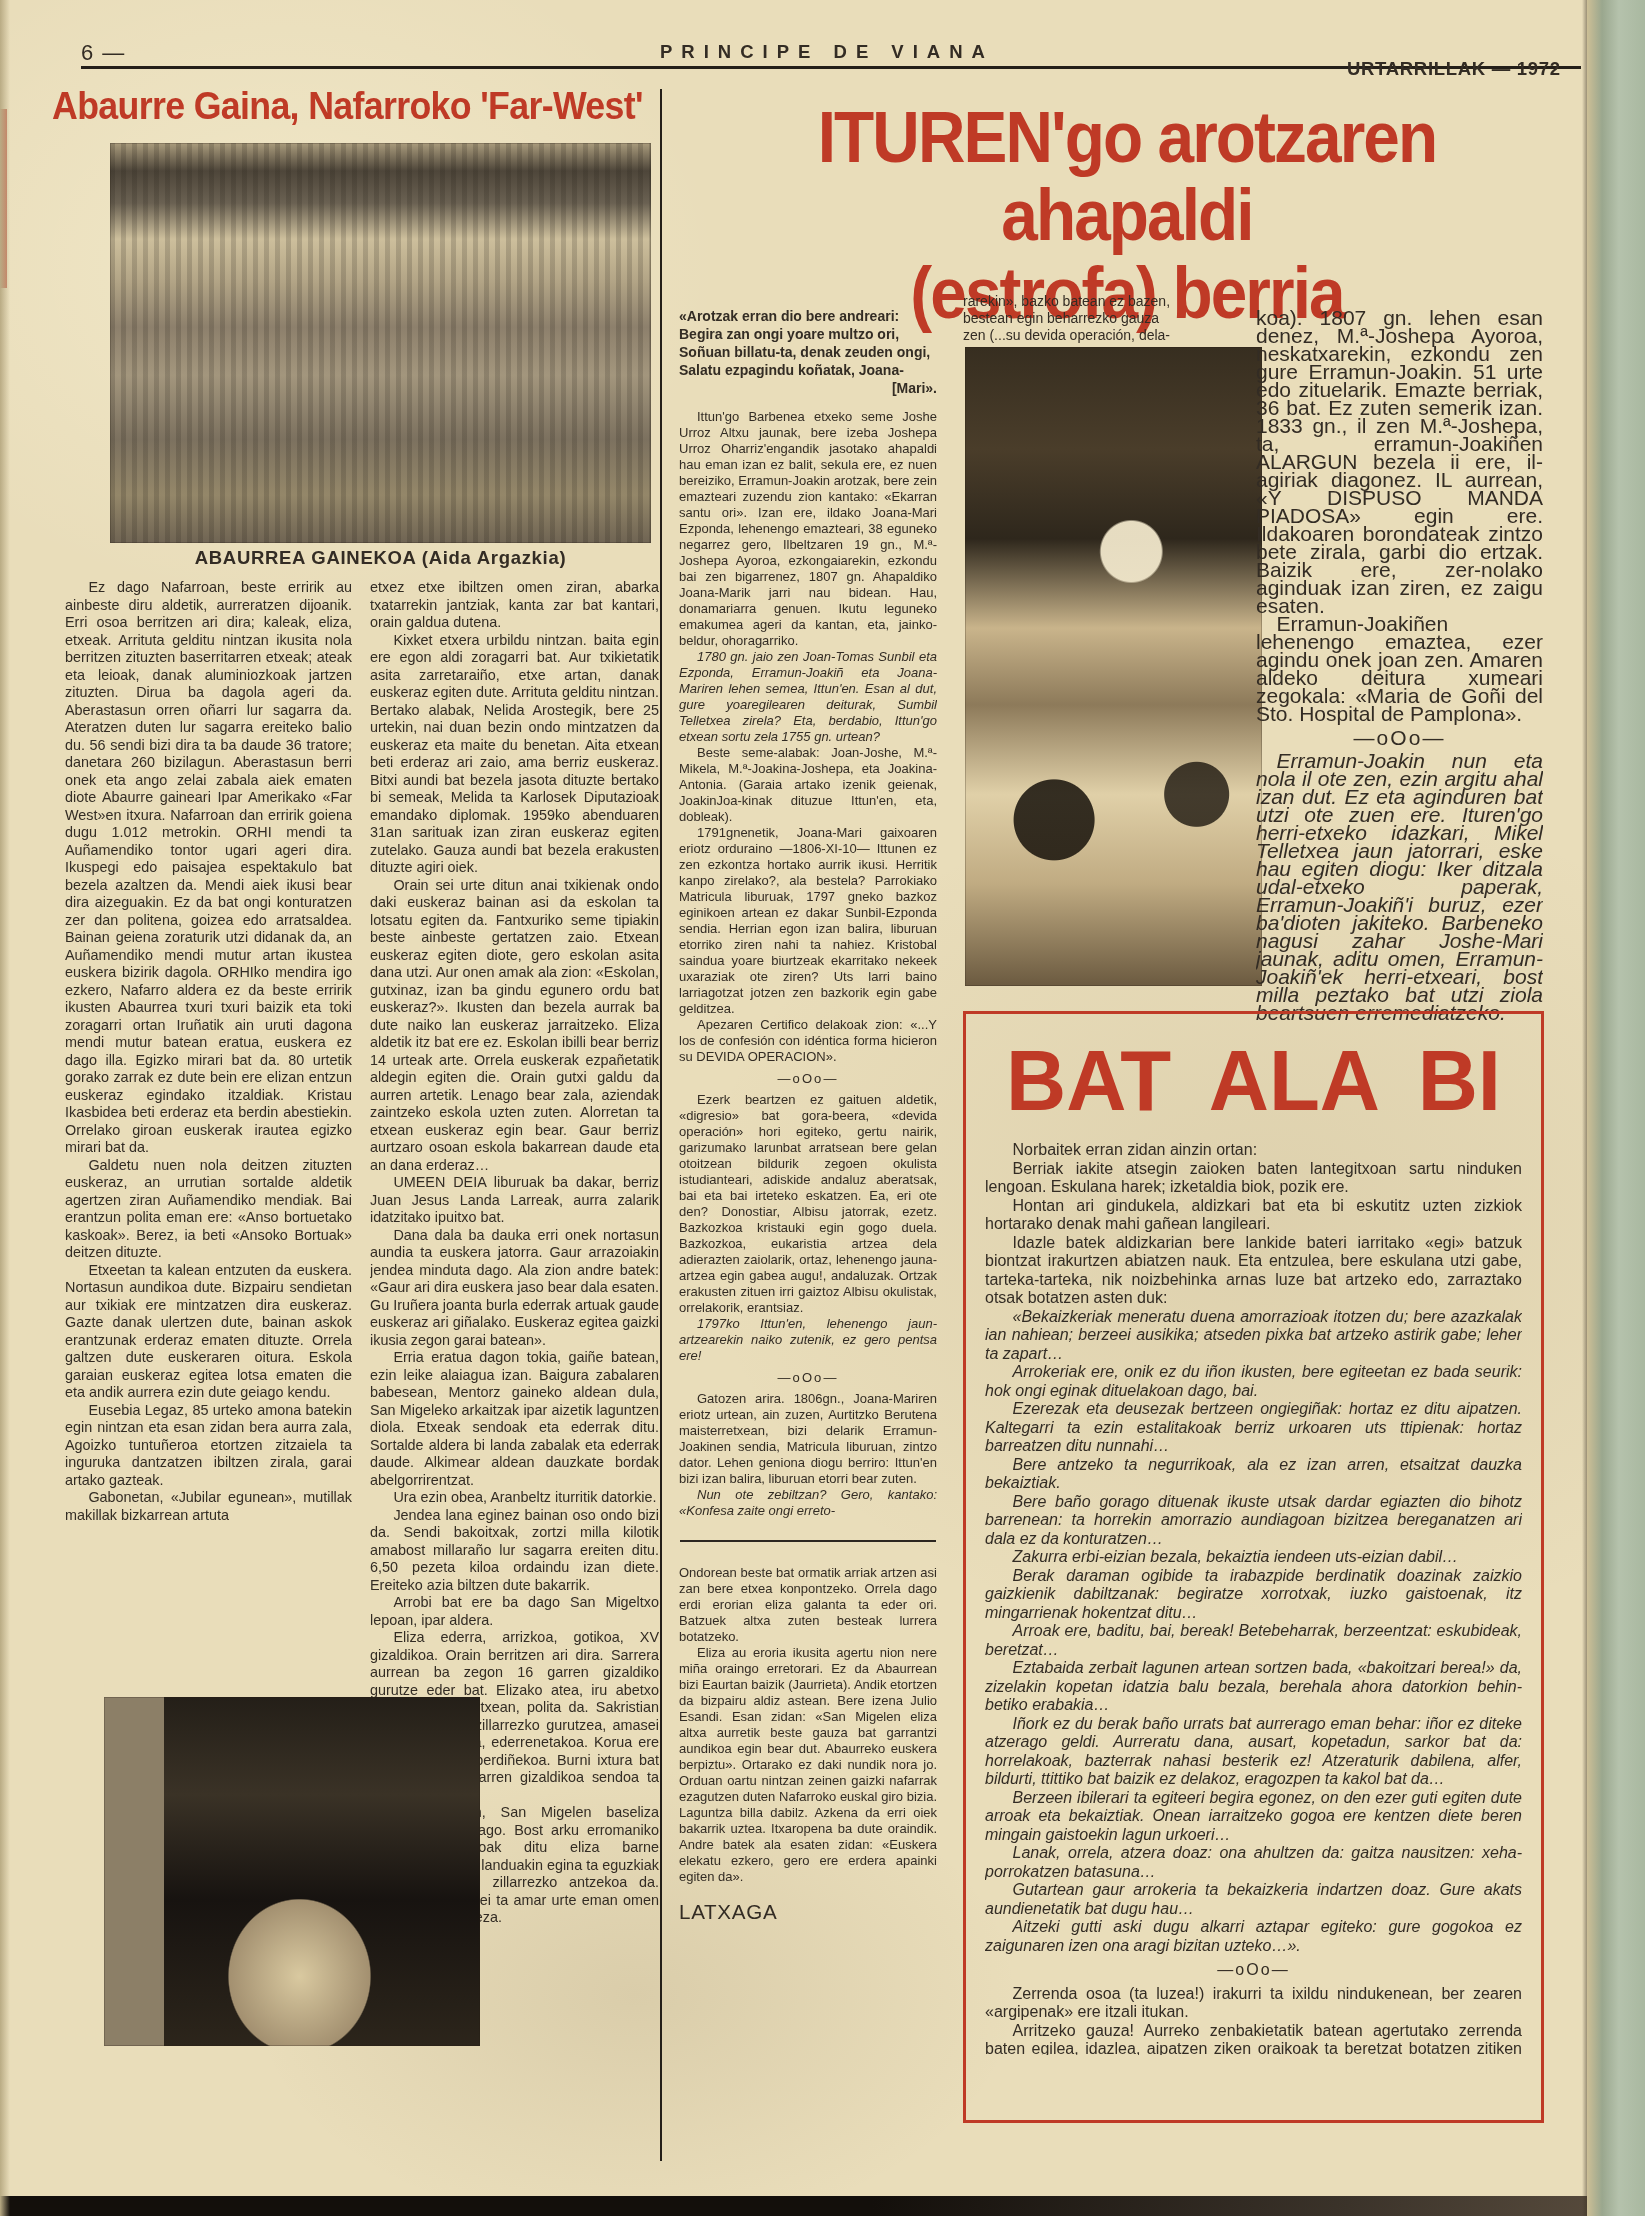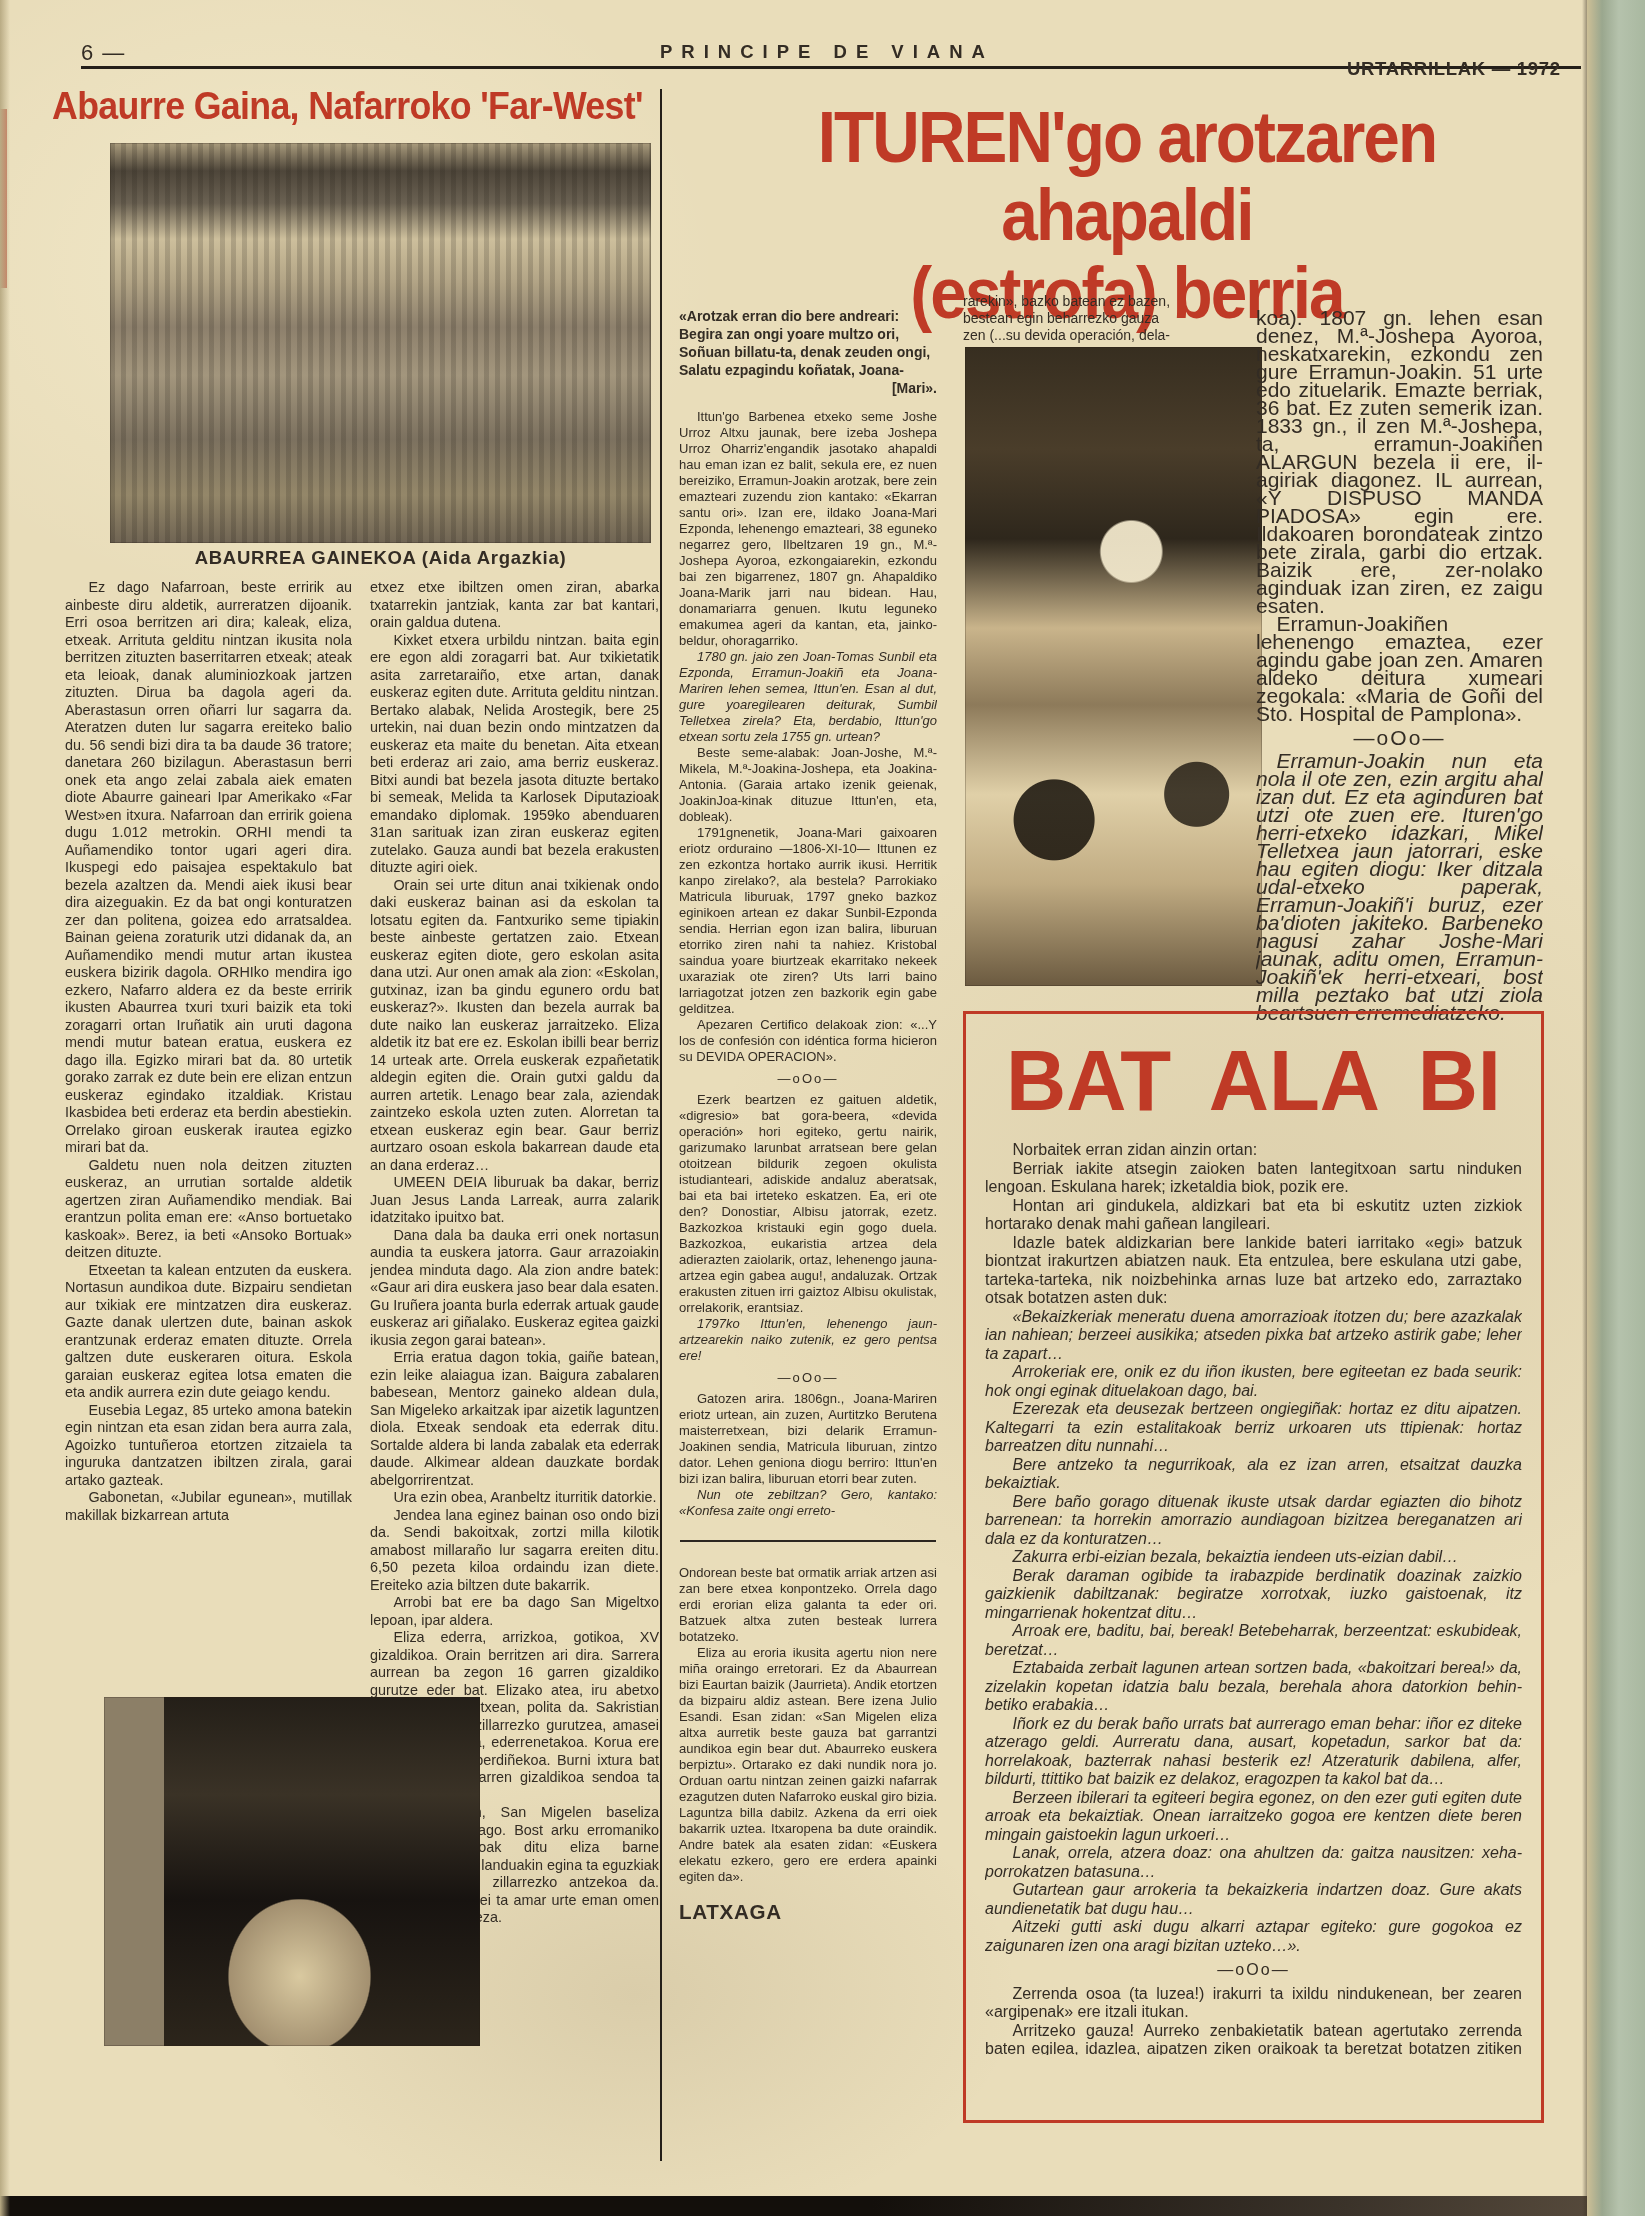--- a/index.html
+++ b/index.html
@@ -56,21 +56,21 @@
 
   
   .col p{margin:0;text-align:justify;}
   .p-sep{text-align:center !important;text-indent:0 !important;letter-spacing:2.1px;margin:5.5px 0 !important;}
   .p-i{font-style:italic;}
   .p-c{text-indent:0 !important;}
   .p-q{font-weight:700;text-indent:0 !important;text-align:left !important;}
   .p-qr{font-weight:700;text-indent:0 !important;text-align:right !important;margin-bottom:12.4px !important;}
   .p-rule{height:0;border-top:2.7px solid #2c2620;margin:20.6px 1.4px 23.4px !important;}
   .p-sig{font-weight:700;font-style:italic;text-align:right !important;text-indent:0 !important;margin-top:6.9px !important;}
-  .p-sigL{font-weight:700;text-align:right;text-indent:0 !important;font-size:20.6px !important;padding-right:25px;margin-top:19px !important;letter-spacing:0.7px;}
+  .p-sigL{font-weight:400;text-align:right;text-indent:0 !important;font-size:20.6px !important;padding-right:25px;margin-top:19px !important;letter-spacing:0.7px;}
 
   .lcol{position:absolute;top:579px;font-size:14.4px;line-height:17.5px;}
   .lcol p{text-indent:23.4px;}
   #left-col-1{left:65px;width:287px;height:1113px;overflow:hidden;}
   #left-col-2{left:370px;width:289px;height:1582px;overflow:hidden;}
 
   .vrule{position:absolute;left:660px;top:89px;width:2.1px;height:2072px;background:#241f19;}
 
   #main-col-a{position:absolute;left:671px;top:307px;width:258px;height:1855px;overflow:hidden;
     font-size:13px;line-height:16px;margin-left:8px;}
@@ -157,21 +157,21 @@
       <p class="p-sigL">LATXAGA</p>
     </div>
   <div id="main-col-b" class="col">
       <p class="p-c">rarekin», bazko batean ez bazen,</p>
       <p class="p-c">bestean egin beharrezko gauza</p>
       <p class="p-c">zen (...su devida operación, dela-</p>
     </div>
   <div class="photo photo-carnival"></div>
   <div id="main-col-c" class="col">
       <p class="p-c">koa). 1807 gn. lehen esan denez, M.ª-Joshepa Ayoroa, neskatxarekin, ezkondu zen gure Erramun-Joakin. 51 urte edo zituelarik. Emazte berriak, 36 bat. Ez zuten semerik izan. 1833 gn., il zen M.ª-Joshepa, ta, erramun-Joakiñen ALARGUN bezela ii ere, il-agiriak diagonez. IL aurrean, «Y DISPUSO MANDA PIADOSA» egin ere. Ildakoaren borondateak zintzo bete zirala, garbi dio ertzak. Baizik ere, zer-nolako aginduak izan ziren, ez zaigu esaten.</p>
-      <p class="p-r">Erramun-Joakiñen lehenengo emaztea, ezer agindu gabe joan zen. Amaren aldeko deitura xumeari zegokala: «Maria de Goñi del Sto. Hospital de Pamplona».</p>
+      <p class="p-r">Erramun-Joakiñen lehenengo emaztea, ezer agindu onek joan zen. Amaren aldeko deitura xumeari zegokala: «Maria de Goñi del Sto. Hospital de Pamplona».</p>
       <p class="p-sep">—oOo—</p>
       <p class="p-i">Erramun-Joakin nun eta nola il ote zen, ezin argitu ahal izan dut. Ez eta aginduren bat utzi ote zuen ere. Ituren'go herri-etxeko idazkari, Mikel Telletxea jaun jatorrari, eske hau egiten diogu: Iker ditzala udal-etxeko paperak, Erramun-Joakiñ'i buruz, ezer ba'dioten jakiteko. Barbeneko nagusi zahar Joshe-Mari jaunak, aditu omen, Erramun-Joakiñ'ek herri-etxeari, bost milla peztako bat utzi ziola beartsuen erremediatzeko.</p>
       <p class="p-sep">—oOo—</p>
       <p class="p-r">Nor dugu, azkenik, Erramun-Joakin sekulako bezturik utzi zigun bertsolari bortitza? Oin ezten zorrotzaren jabea, bertakoa ote genuen, ala kanpokoa?</p>
       <p class="p-r">Eta, nolakoa ote, barnetik, gure zinzarrigile ausarta?</p>
       <p class="p-sig">Fermin Ixurko, erretora</p>
     </div>
 
   <div class="redbox">
     <div class="box-title red">BAT ALA BI</div>

